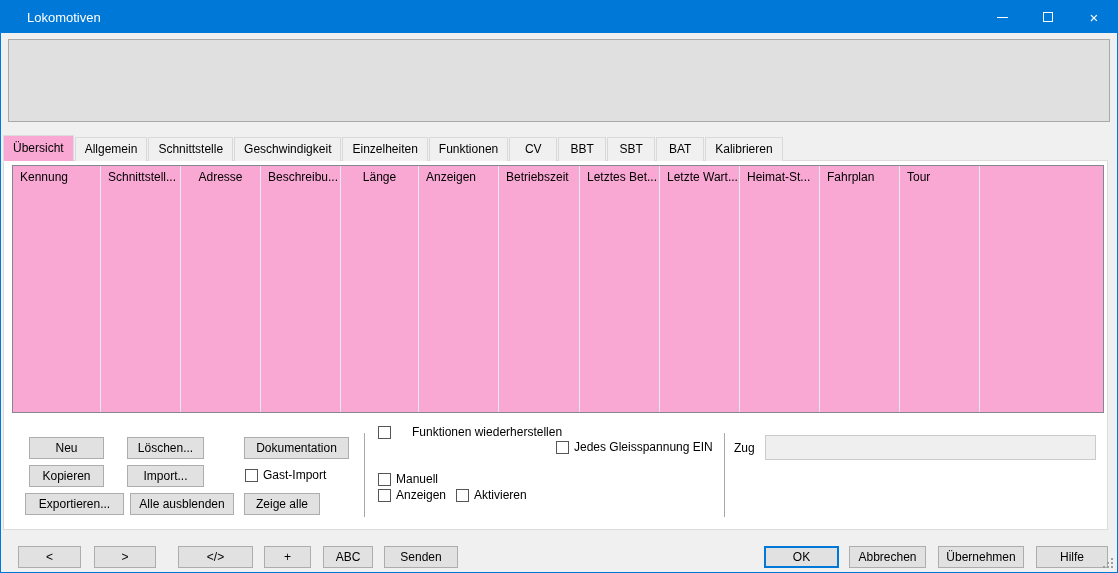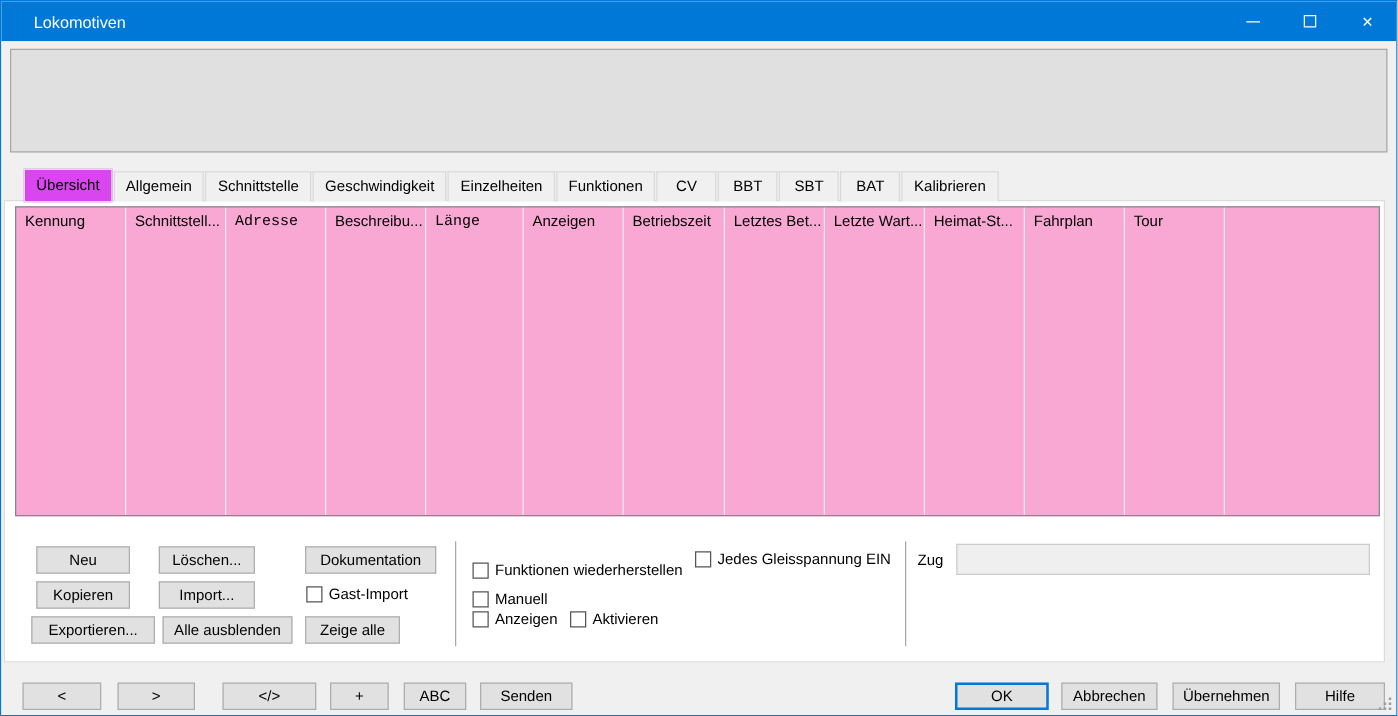--- a/index.html
+++ b/index.html
@@ -35,42 +35,41 @@
   .tabstrip {
     position: absolute; left: 2px; top: 101px; height: 27px;
     display: flex; align-items: flex-end; z-index: 3;
   }
   .tab {
     height: 24px; line-height: 22px; padding: 0 9px; text-align: center;
     background: #f0f0f0; border: 1px solid #d9d9d9; border-bottom: none;
     margin-right: 1px; white-space: nowrap; cursor: default;
   }
   .tab.active {
-    height: 27px; line-height: 25px; background: #d946ef;
+    height: 27px; line-height: 25px; background: #f9a8d4;
     position: relative; top: 1px; border: 1px solid #dcdcdc; border-bottom: 1px solid #fff;
     z-index: 4;
-    margin-left: 16px;
   }
 
   .tab-page {
     position: absolute; left: 2px; top: 127px; width: 1105px; height: 370px;
     background: #fff; border: 1px solid #dcdcdc; z-index: 2;
   }
 
   
   .loco-table {
     position: absolute; left: 8px; top: 4px; width: 1092px; height: 248px;
     background: #f9a8d4; border: 1px solid #828790; display: flex; overflow: hidden;
   }
   .col { height: 100%; border-right: 1px solid #e6ebf1; flex: 0 0 auto; }
   .col .hdr {
     height: 22px; line-height: 22px; padding: 0 4px 0 7px;
     white-space: nowrap; overflow: hidden; color: #000;
   }
-  .col.col-right .hdr { text-align: left; padding-right: 7px; font-family: Liberation Mono, monospace; }
+  .col.col-right .hdr { text-align: center; padding-right: 7px; }
   .col.filler { flex: 1 1 auto; border-right: none; }
 
   
   .btn {
     position: absolute; height: 22px; background: #e1e1e1; border: 1px solid #adadad;
     font-family: inherit; font-size: 12px; color: #000; text-align: center; cursor: default;
   }
   .btn.default { border: 2px solid #0078d7; }
 
   
@@ -178,21 +177,21 @@
       <div class="check" style="left:241px; top:307px;">
         <span class="box"></span>
         <span>Gast-Import</span>
       </div>
       <button class="btn" style="left:21px;  top:332px; width:99px;">Exportieren...</button>
       <button class="btn" style="left:126px; top:332px; width:104px;">Alle ausblenden</button>
       <button class="btn" style="left:240px; top:332px; width:76px;">Zeige alle</button>
 
       <div class="vdivider" style="left:360px; top:272px; height:84px;"></div>
 
-      <div class="check" style="left:374px; top:288px;">
+      <div class="check" style="left:374px; top:264px;gap:16px;">
         <span class="box"></span>
         <span>Funktionen wiederherstellen</span>
       </div>
       <div class="check" style="left:552px; top:279px;">
         <span class="box"></span>
         <span>Jedes Gleisspannung EIN</span>
       </div>
       <div class="check" style="left:374px; top:311px;">
         <span class="box"></span>
         <span>Manuell</span>

